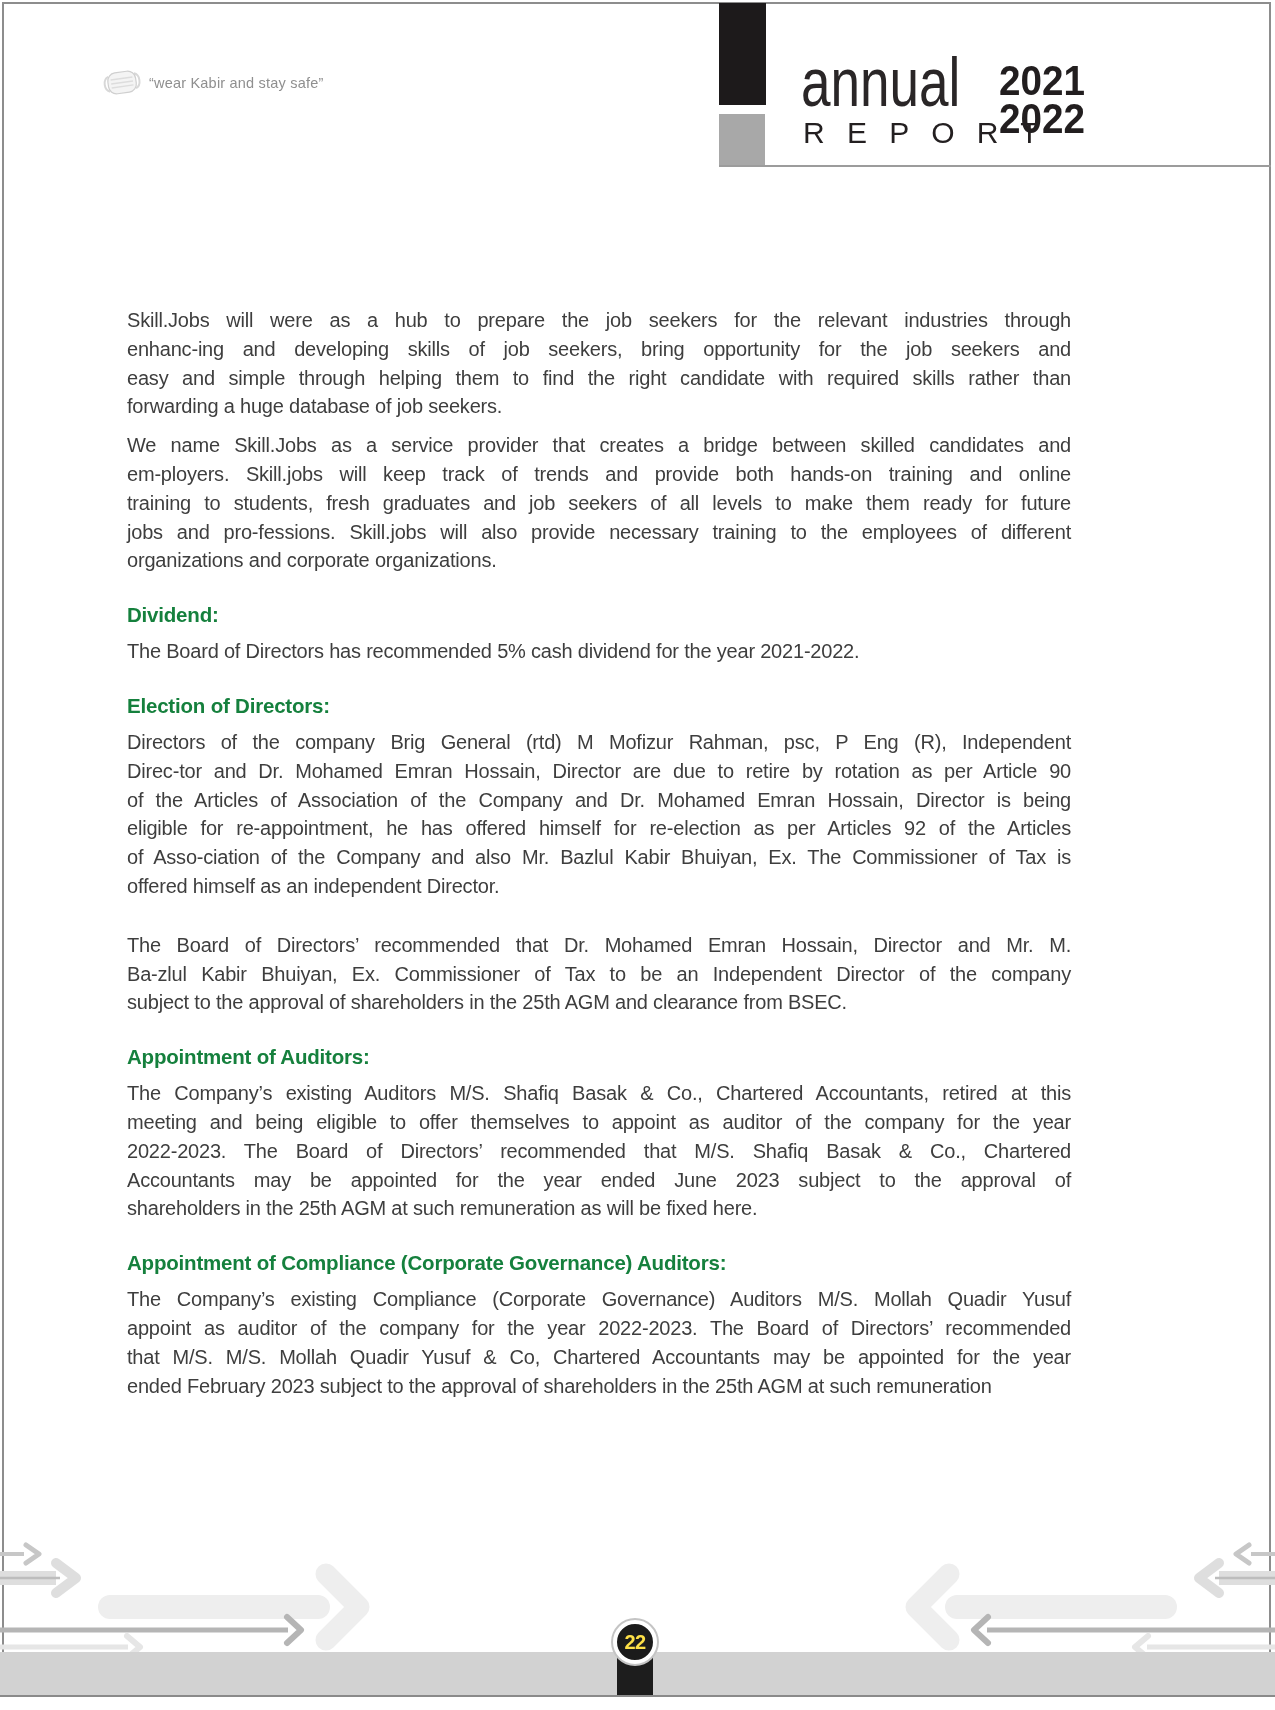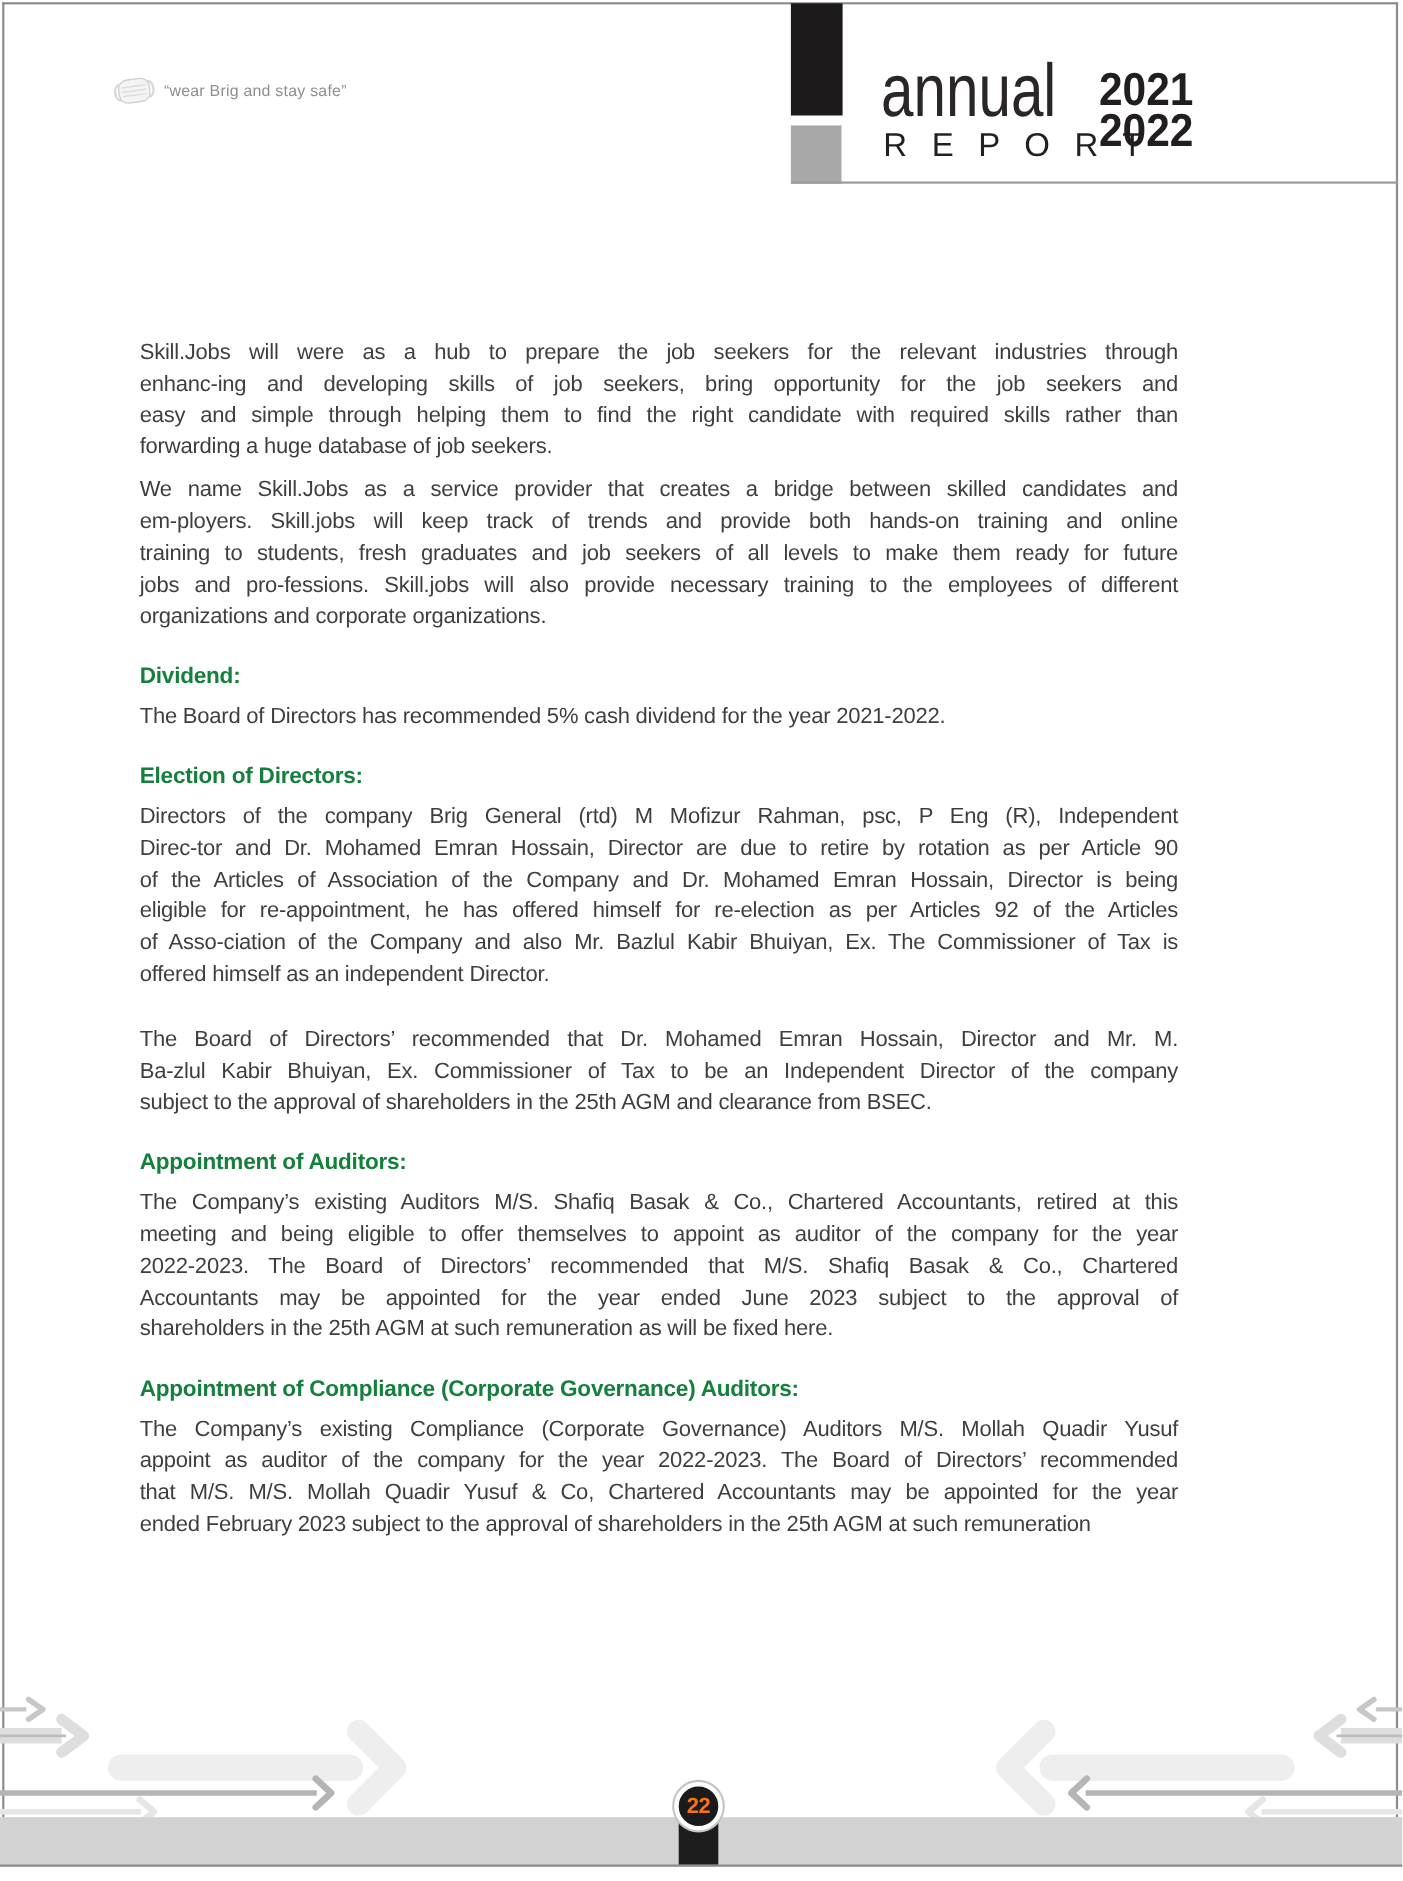--- a/index.html
+++ b/index.html
@@ -38,37 +38,37 @@
   .sec-6{padding-top:20px;}
 
   
   .footer-arrows{position:absolute;left:0;top:1540px;width:1275px;height:120px;}
   .footer-band{position:absolute;left:0;top:1652px;width:1275px;height:43px;background:#d2d2d2;
                border-bottom:2px solid #8a8a8a;}
   .footer-tab{position:absolute;left:617px;top:1652px;width:36px;height:43px;background:#1d1d1d;}
   .page-badge{position:absolute;left:613px;top:1620px;width:44px;height:44px;box-sizing:border-box;
               background:#1b1b1b;border:4px solid #ffffff;border-radius:50%;
               box-shadow:0 0 0 2px #c4c4c4;display:flex;align-items:center;justify-content:center;}
-  .page-badge span{color:#f97316;font-weight:bold;font-size:20px;letter-spacing:-.5px;}
+  .page-badge span{color:#fde047;font-weight:bold;font-size:20px;letter-spacing:-.5px;}
 </style>
 </head>
 <body>
 
 <div class="page-frame"></div>
 
 <div class="mask-badge">
   <svg width="42" height="34" viewBox="0 0 42 34">
     <g transform="rotate(-8 21 16)">
       <path d="M8,9 C2,11 2,22 8,24" fill="none" stroke="#d8d8d8" stroke-width="2"></path>
       <path d="M34,9 C40,11 40,22 34,24" fill="none" stroke="#d8d8d8" stroke-width="2"></path>
       <rect x="7" y="6" width="28" height="21" rx="8" fill="#f4f4f4" stroke="#cfcfcf" stroke-width="1.2"></rect>
       <path d="M10,12.5 H32 M10,16.5 H32 M10,20.5 H32" stroke="#dddddd" stroke-width="1.4" fill="none"></path>
     </g>
   </svg>
-  <span class="mask-caption">“wear Brig and stay safe”</span>
+  <span class="mask-caption">“wear Kabir and stay safe”</span>
 </div>
 
 <div class="logo-black-bar"></div>
 <div class="logo-gray-square"></div>
 <div class="header-rule"></div>
 <div class="logo-title">annual</div>
 <div class="logo-subtitle">R E P O R T</div>
 <div class="logo-years">
   <div>2021</div>
   <div>2022</div>

